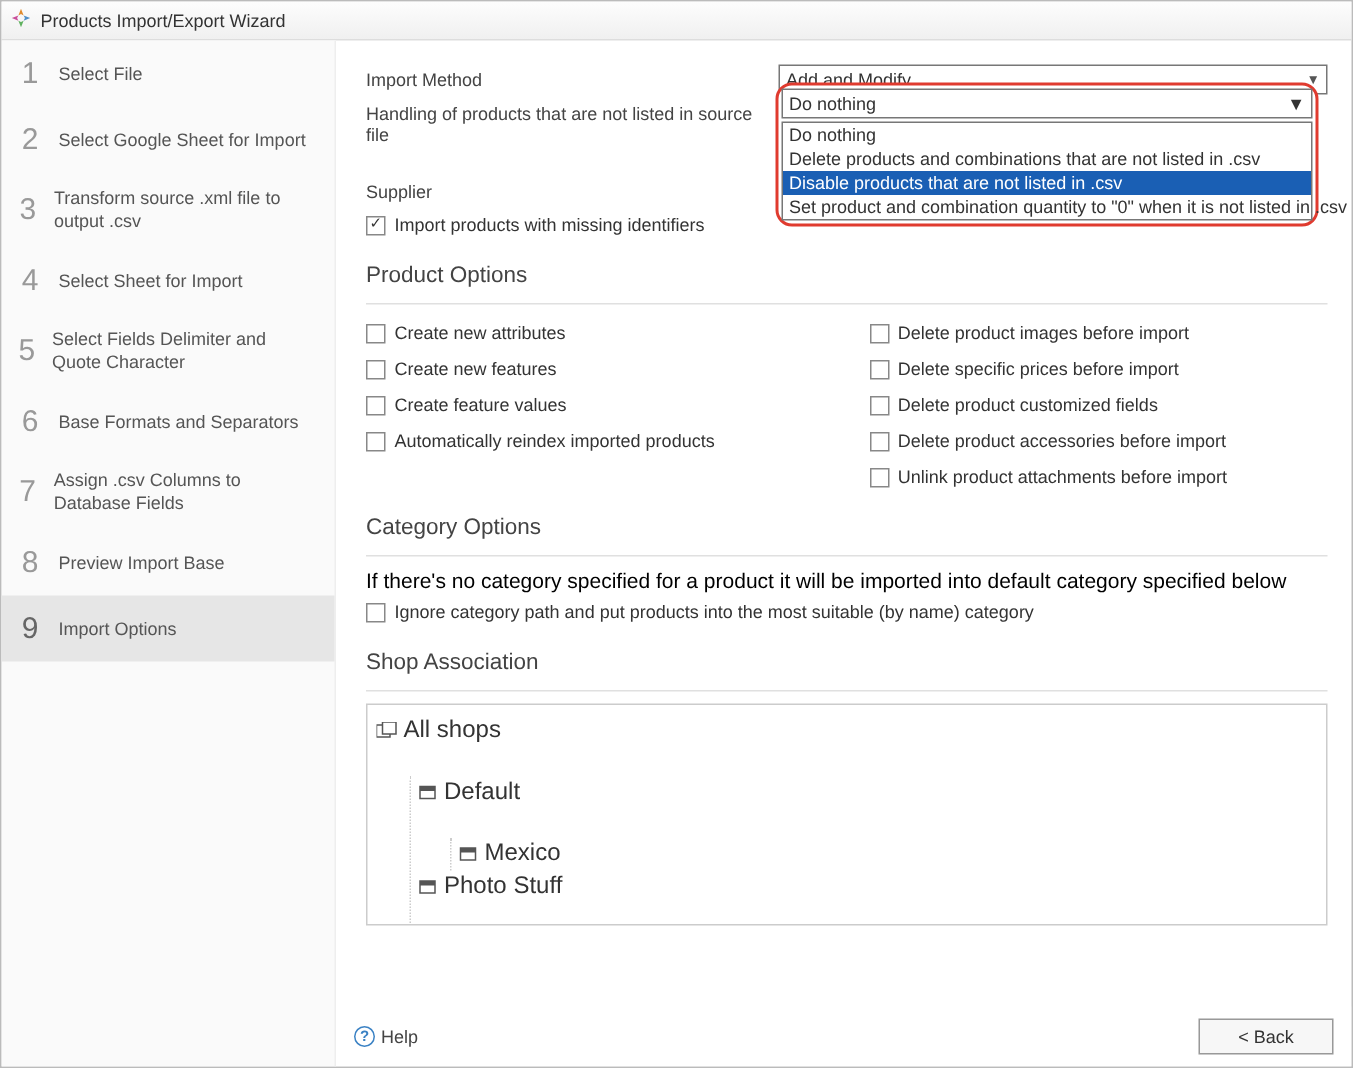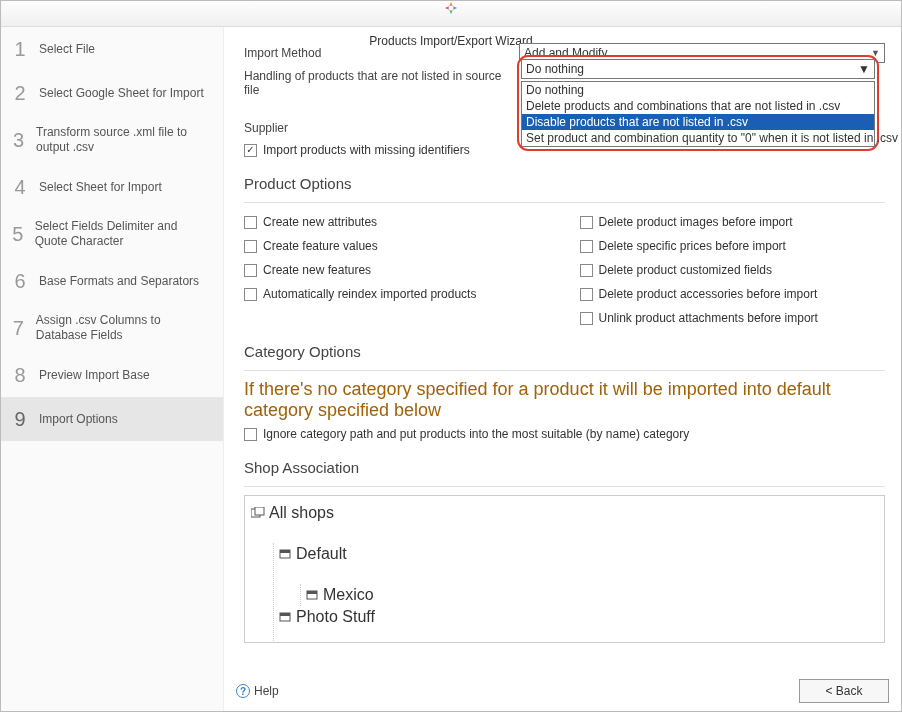--- a/index.html
+++ b/index.html
@@ -1,18 +1,18 @@
 <!DOCTYPE html>
 <html><head>
 <meta charset="utf-8">
 <style>
   * { box-sizing: border-box; }
   html, body { margin: 0; padding: 0; font-family: "Segoe UI", Tahoma, sans-serif; font-size: 12px; color: #333; background: #fff; }
   .window { width: 902px; height: 712px; border: 1px solid #bbb; position: relative; display: flex; flex-direction: column; overflow: hidden; }
-  .titlebar { height: 26px; background: linear-gradient(#fdfdfd,#f0f0f0); border-bottom: 1px solid #ddd; display: flex; align-items: center; padding: 0 6px; gap: 16px; flex-direction: column; }
+  .titlebar { height: 26px; background: linear-gradient(#fdfdfd,#f0f0f0); border-bottom: 1px solid #ddd; display: flex; align-items: center; padding: 0 6px; gap: 6px; }
   .app-icon svg { width: 14px; height: 14px; }
   .title-text { font-size: 12px; color: #333; }
   .body { flex: 1; display: flex; min-height: 0; }
   .sidebar { width: 223px; background: #fafafa; border-right: 1px solid #eee; }
   .step { display: flex; align-items: center; gap: 10px; padding: 10px 10px; min-height: 44px; cursor: default; }
   .step.active { background: #e6e6e6; }
   .step .num { font-size: 20px; color: #999; width: 18px; text-align: center; font-weight: 400; }
   .step.active .num { color: #666; }
   .step .label { font-size: 12px; color: #555; line-height: 1.25; }
   .main { flex: 1; position: relative; padding: 16px 16px 12px 20px; overflow: hidden; }
@@ -22,21 +22,21 @@
   .select { flex: 1; height: 20px; border: 1px solid #777; background: #fff; display: flex; align-items: center; justify-content: space-between; padding: 0 4px; font-size: 12px; color: #333; cursor: pointer; }
   .select .arrow { color: #555; font-size: 9px; }
   .chk-row { display: flex; align-items: center; gap: 6px; margin-top: 8px; }
   .chk-row.option { margin-top: 4px; }
   .chk { width: 13px; height: 13px; border: 1px solid #888; background: #fff; display: flex; align-items: center; justify-content: center; font-size: 10px; color: #333; cursor: pointer; }
   .chk.checked::after { content: "✓"; font-size: 10px; line-height: 1; }
   h3 { font-size: 15px; font-weight: 400; color: #444; margin: 18px 0 10px 0; }
   hr.sep { border: none; border-top: 1px solid #e0e0e0; margin: 4px 0 8px 0; }
   .options-grid { display: flex; gap: 30px; }
   .options-col { flex: 1; display: flex; flex-direction: column; gap: 6px; }
-  .muted-note { font-size: 18px; color: #a16207; margin: 4px 0 6px 0; }
+  .muted-note { font-size: 14px; color: #000000; margin: 4px 0 6px 0; }
   .tree { border: 1px solid #ccc; height: 148px; padding: 6px 6px; font-size: 16px; color: #333; overflow: auto; }
   .tree-node { display: flex; align-items: center; gap: 4px; padding: 2px 0; }
   .tree-children { margin-left: 22px; border-left: 1px dotted #ccc; padding-left: 4px; margin-top: 19px; }
   .tree-icon { width: 14px; height: 12px; display:inline-flex; align-items:center; justify-content:center; }
   .footer { position: absolute; left: 0; right: 0; bottom: 0; height: 40px; display: flex; align-items: center; justify-content: space-between; padding: 0 12px; background: #fff; }
   .help { display: flex; align-items: center; gap: 4px; color: #444; font-size: 12px; cursor: pointer; }
   .help-icon { width: 14px; height: 14px; border: 1px solid #3b82c4; border-radius: 50%; color: #3b82c4; display: flex; align-items: center; justify-content: center; font-size: 10px; font-weight: bold; }
   .btn { height: 24px; min-width: 90px; border: 1px solid #999; background: #f7f7f7; font-size: 12px; padding: 0 16px; display:flex; align-items:center; justify-content:center; cursor:pointer; }
   
   .dropdown-wrap { position: absolute; border: 2px solid #e03b2f; background: #fff; z-index: 20; }
@@ -128,25 +128,25 @@
       <h3>Product Options</h3>
       <hr class="sep">
       <div class="options-grid">
         <div class="options-col">
           <div class="chk-row option">
               <span class="chk"></span>
               <span>Create new attributes</span>
             </div>
           <div class="chk-row option">
               <span class="chk"></span>
+              <span>Create new features</span>
+            </div>
+          <div class="chk-row option">
+              <span class="chk"></span>
               <span>Create feature values</span>
-            </div>
-          <div class="chk-row option">
-              <span class="chk"></span>
-              <span>Create new features</span>
             </div>
           <div class="chk-row option">
               <span class="chk"></span>
               <span>Automatically reindex imported products</span>
             </div>
         </div>
         <div class="options-col">
           <div class="chk-row option">
               <span class="chk"></span>
               <span>Delete product images before import</span>

